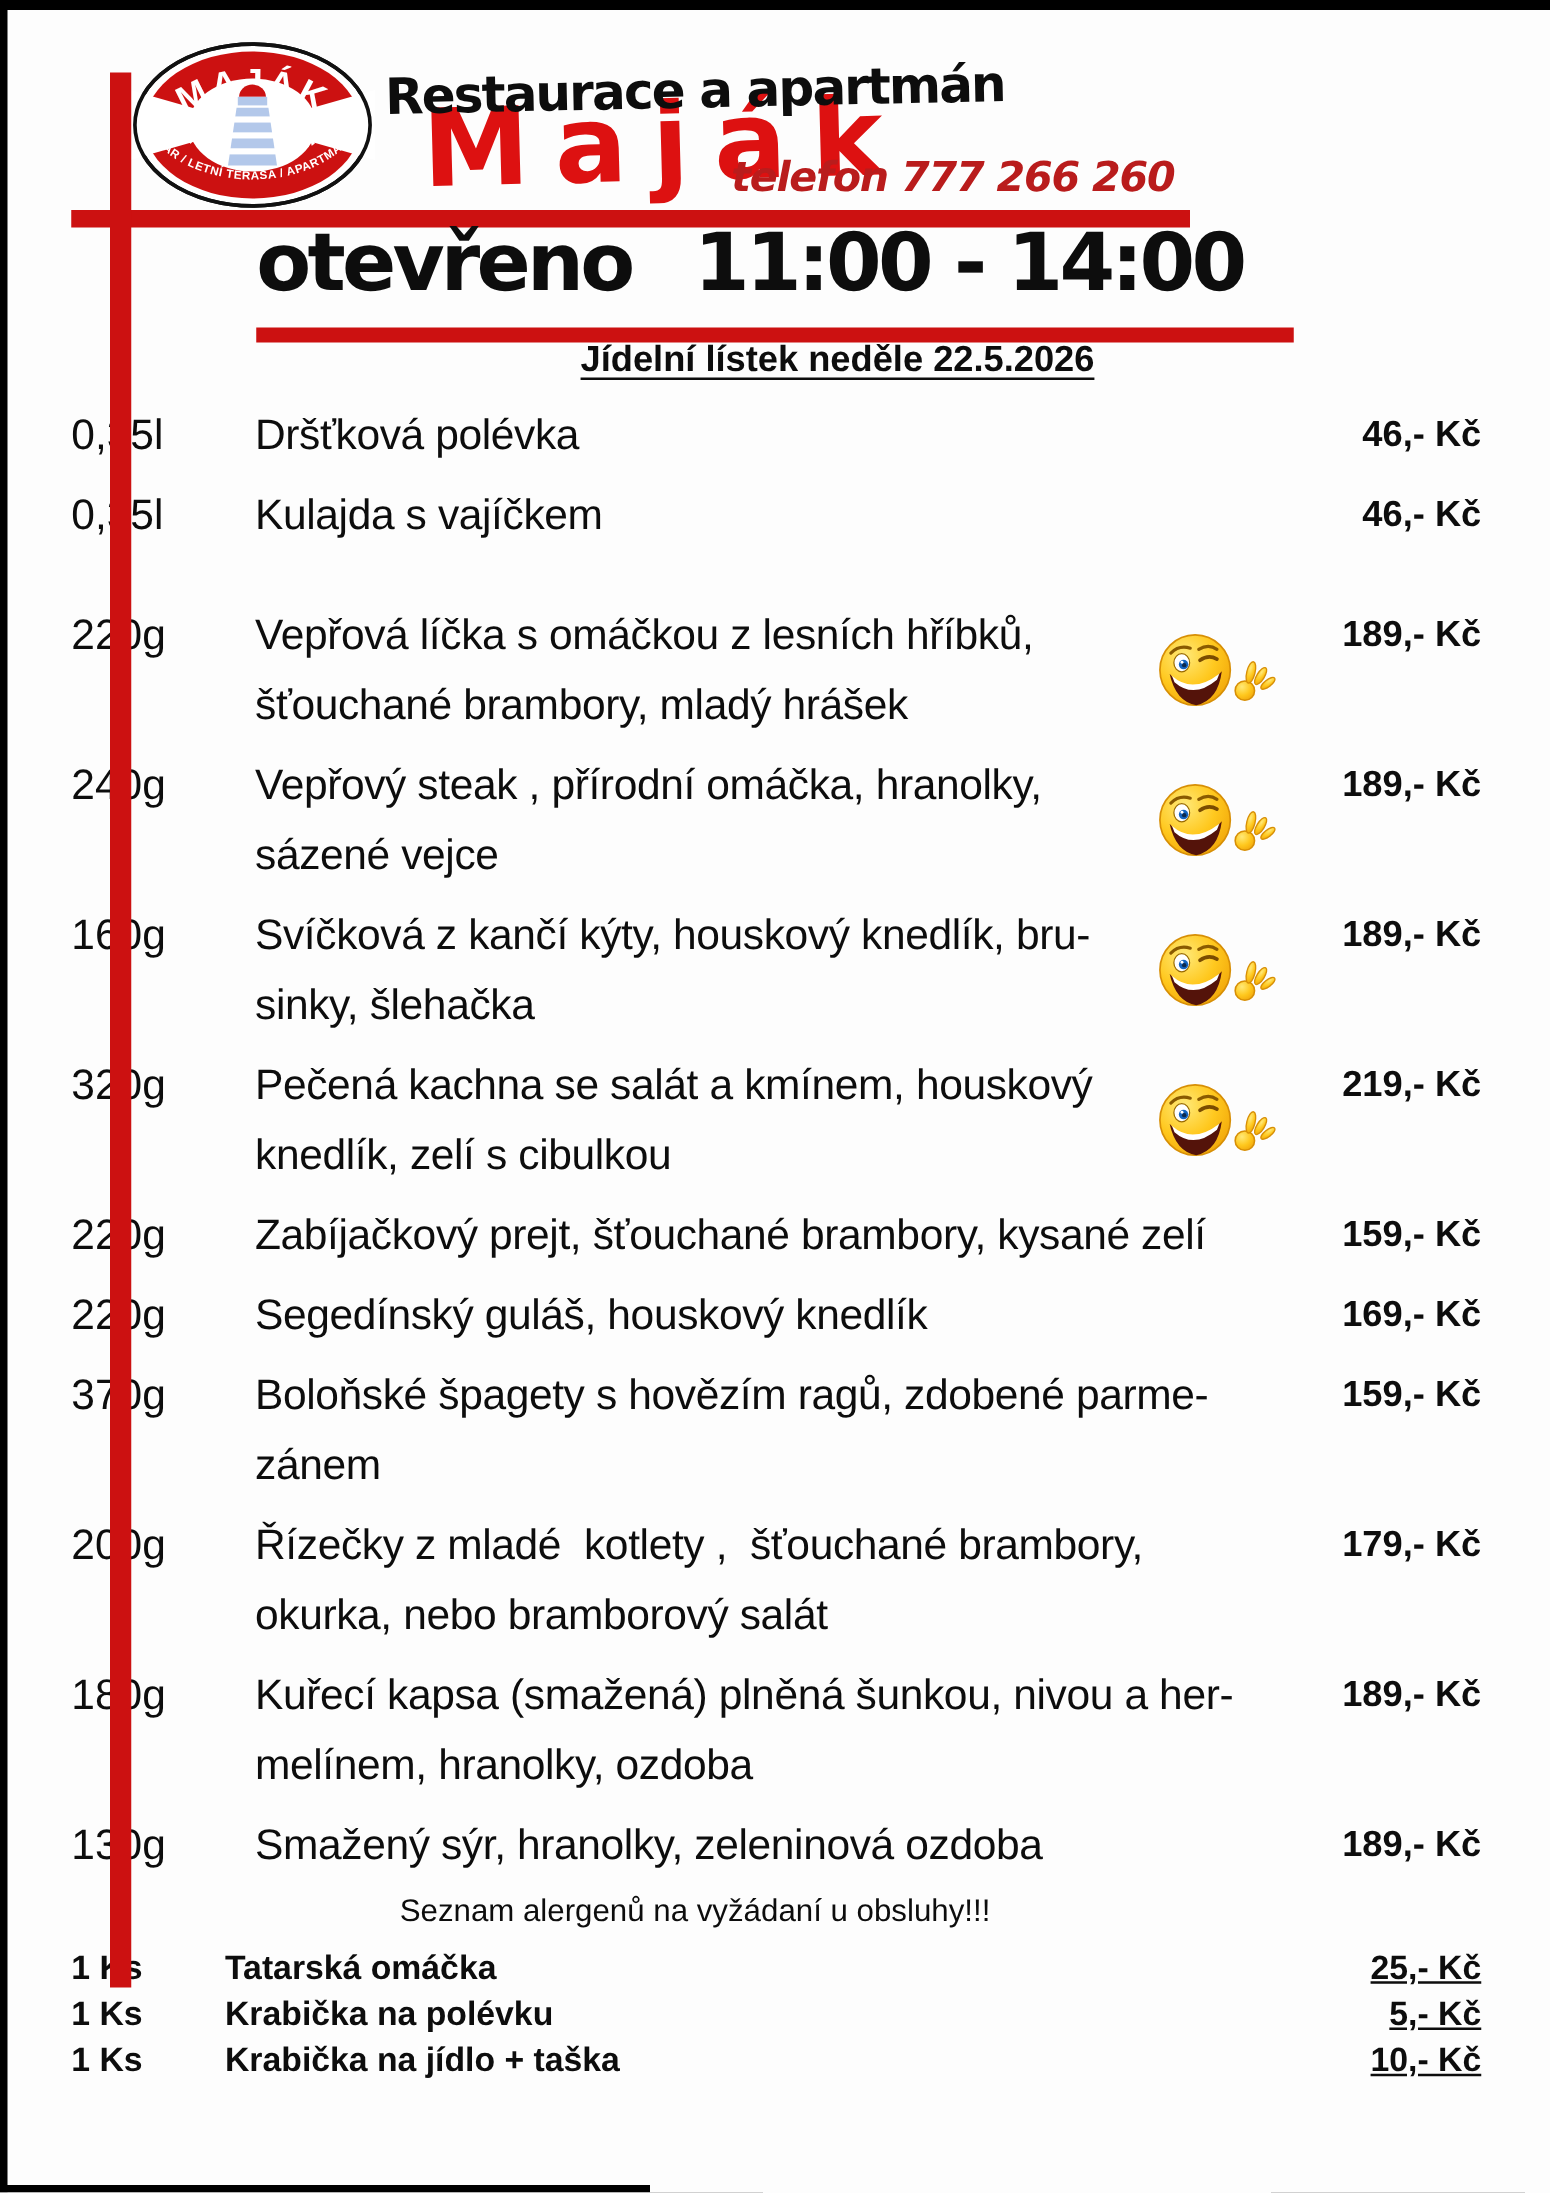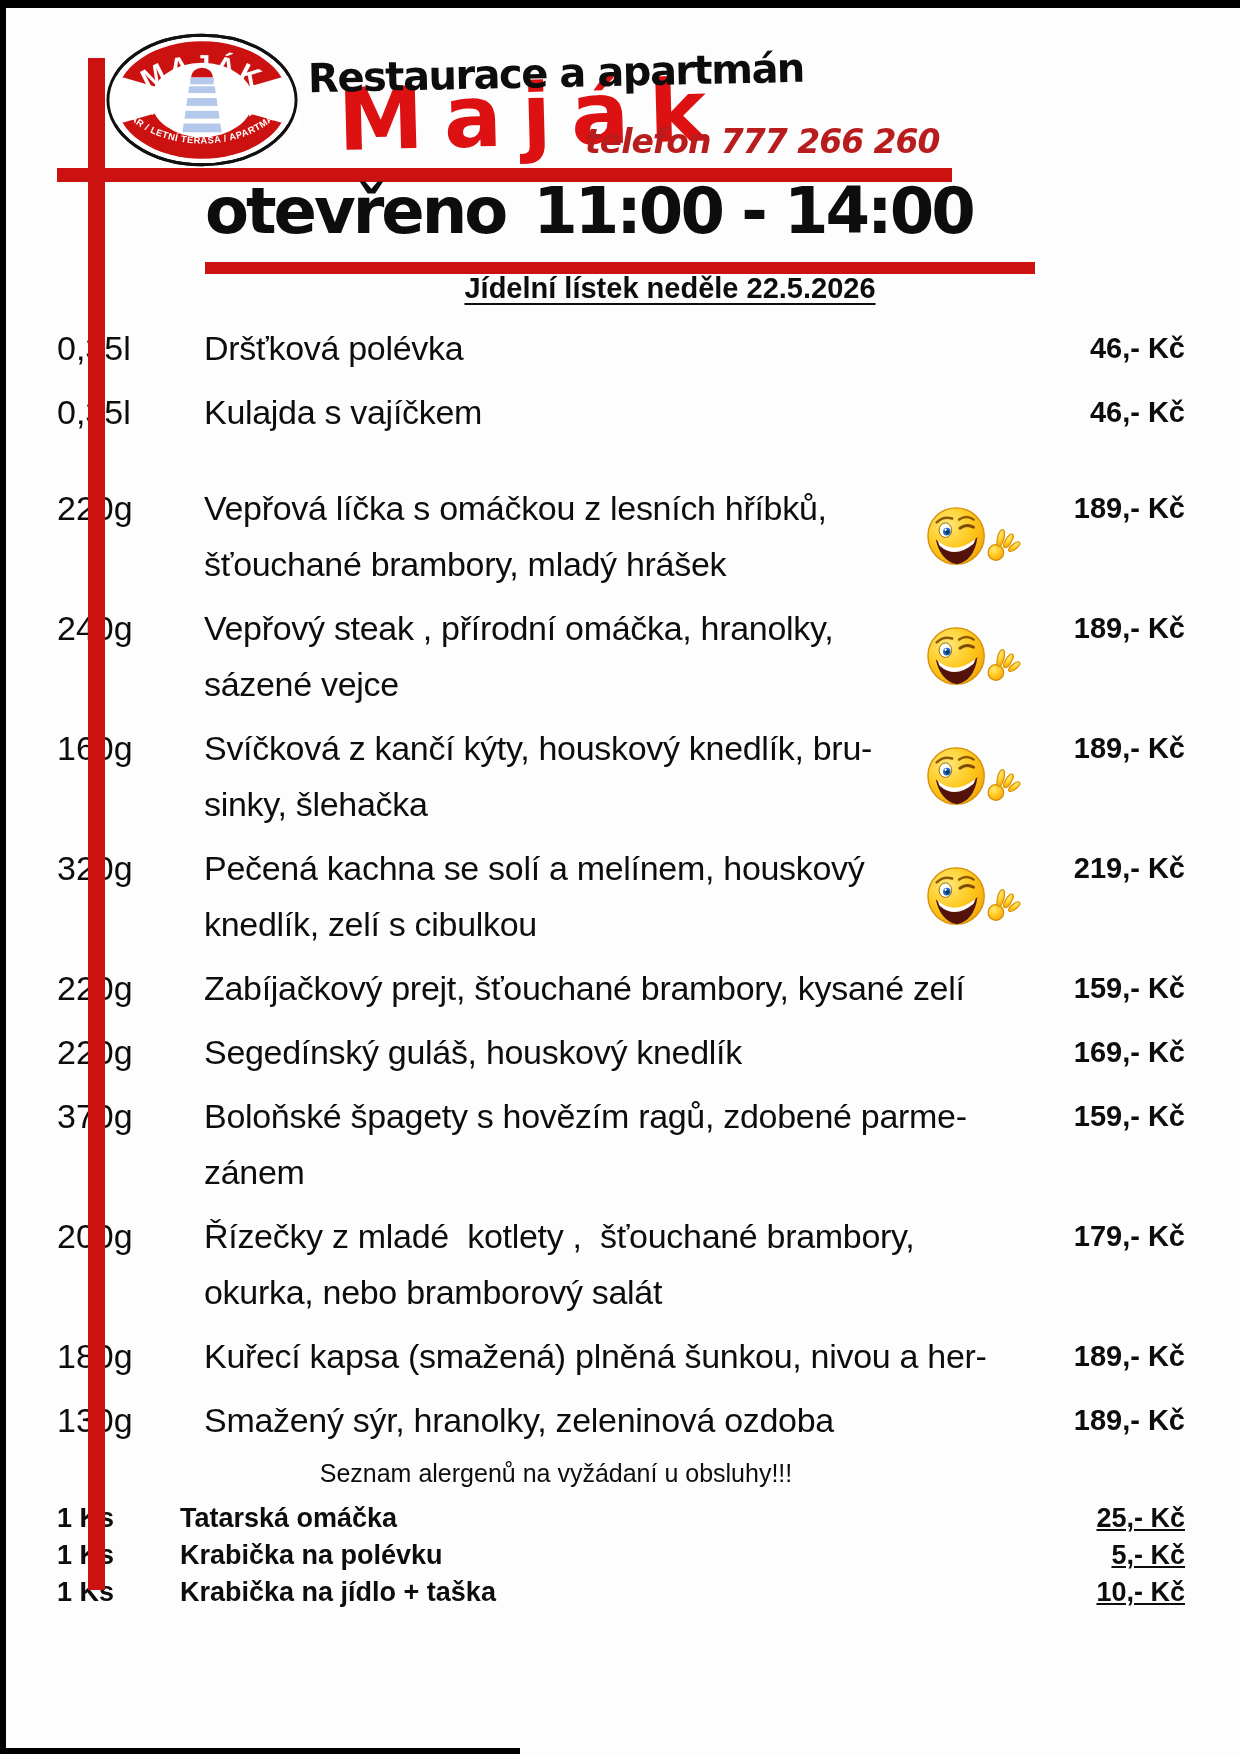--- a/index.html
+++ b/index.html
@@ -39,21 +39,21 @@
   }
   .phone{
     position:absolute;left:585px;top:122px;z-index:3;
     font-family:"DejaVu Sans", sans-serif;font-weight:700;font-style:oblique;
     font-size:33px;letter-spacing:-1px;white-space:pre;color:#b91c1c;
   }
   .opening{
     position:absolute;left:205px;top:176px;z-index:3;
     font-family:"DejaVu Sans", sans-serif;font-weight:700;
     font-size:64px;line-height:1.1;letter-spacing:-3px;
-    display:flex;gap:28px;white-space:pre;color:#0d0d0d;
+    display:flex;gap:50px;white-space:pre;color:#0d0d0d;
   }
   .menu-title{
     position:absolute;left:340px;top:272px;width:660px;z-index:3;
     text-align:center;font-size:29px;font-weight:700;
     text-decoration:underline;text-underline-offset:5px;text-decoration-thickness:2px;
     white-space:pre;
   }
   
   .menu{position:absolute;left:57px;top:320px;right:55px;z-index:5;}
   .row{display:grid;grid-template-columns:123px minmax(0,1fr) 112px 150px;margin-bottom:8px;}
@@ -216,21 +216,21 @@
         <svg width="105" height="66" viewBox="0 0 100 68">
             <use href="#wink-ok"></use>
           </svg>
       </div>
       <div class="price">189,- Kč</div>
     </div>
 
     <div class="row">
       <div class="portion">320g</div>
       <div class="name">
-        <span class="line">Pečená kachna se solí a melínem, houskový</span>
+        <span class="line">Pečená kachna se salát a kmínem, houskový</span>
         <span class="line">knedlík, zelí s cibulkou</span>
       </div>
       <div class="emoji-cell">
         <svg width="105" height="66" viewBox="0 0 100 68">
             <use href="#wink-ok"></use>
           </svg>
       </div>
       <div class="price">219,- Kč</div>
     </div>
 
@@ -271,20 +271,21 @@
         <span class="line">okurka, nebo bramborový salát</span>
       </div>
       <div class="emoji-cell"></div>
       <div class="price">179,- Kč</div>
     </div>
 
     <div class="row">
       <div class="portion">180g</div>
       <div class="name">
         <span class="line">Kuřecí kapsa (smažená) plněná šunkou, nivou a her-</span>
+        <span class="line">melínem, hranolky, ozdoba</span>
       </div>
       <div class="emoji-cell"></div>
       <div class="price">189,- Kč</div>
     </div>
 
     <div class="row">
       <div class="portion">130g</div>
       <div class="name">
         <span class="line">Smažený sýr, hranolky, zeleninová ozdoba</span>
 

